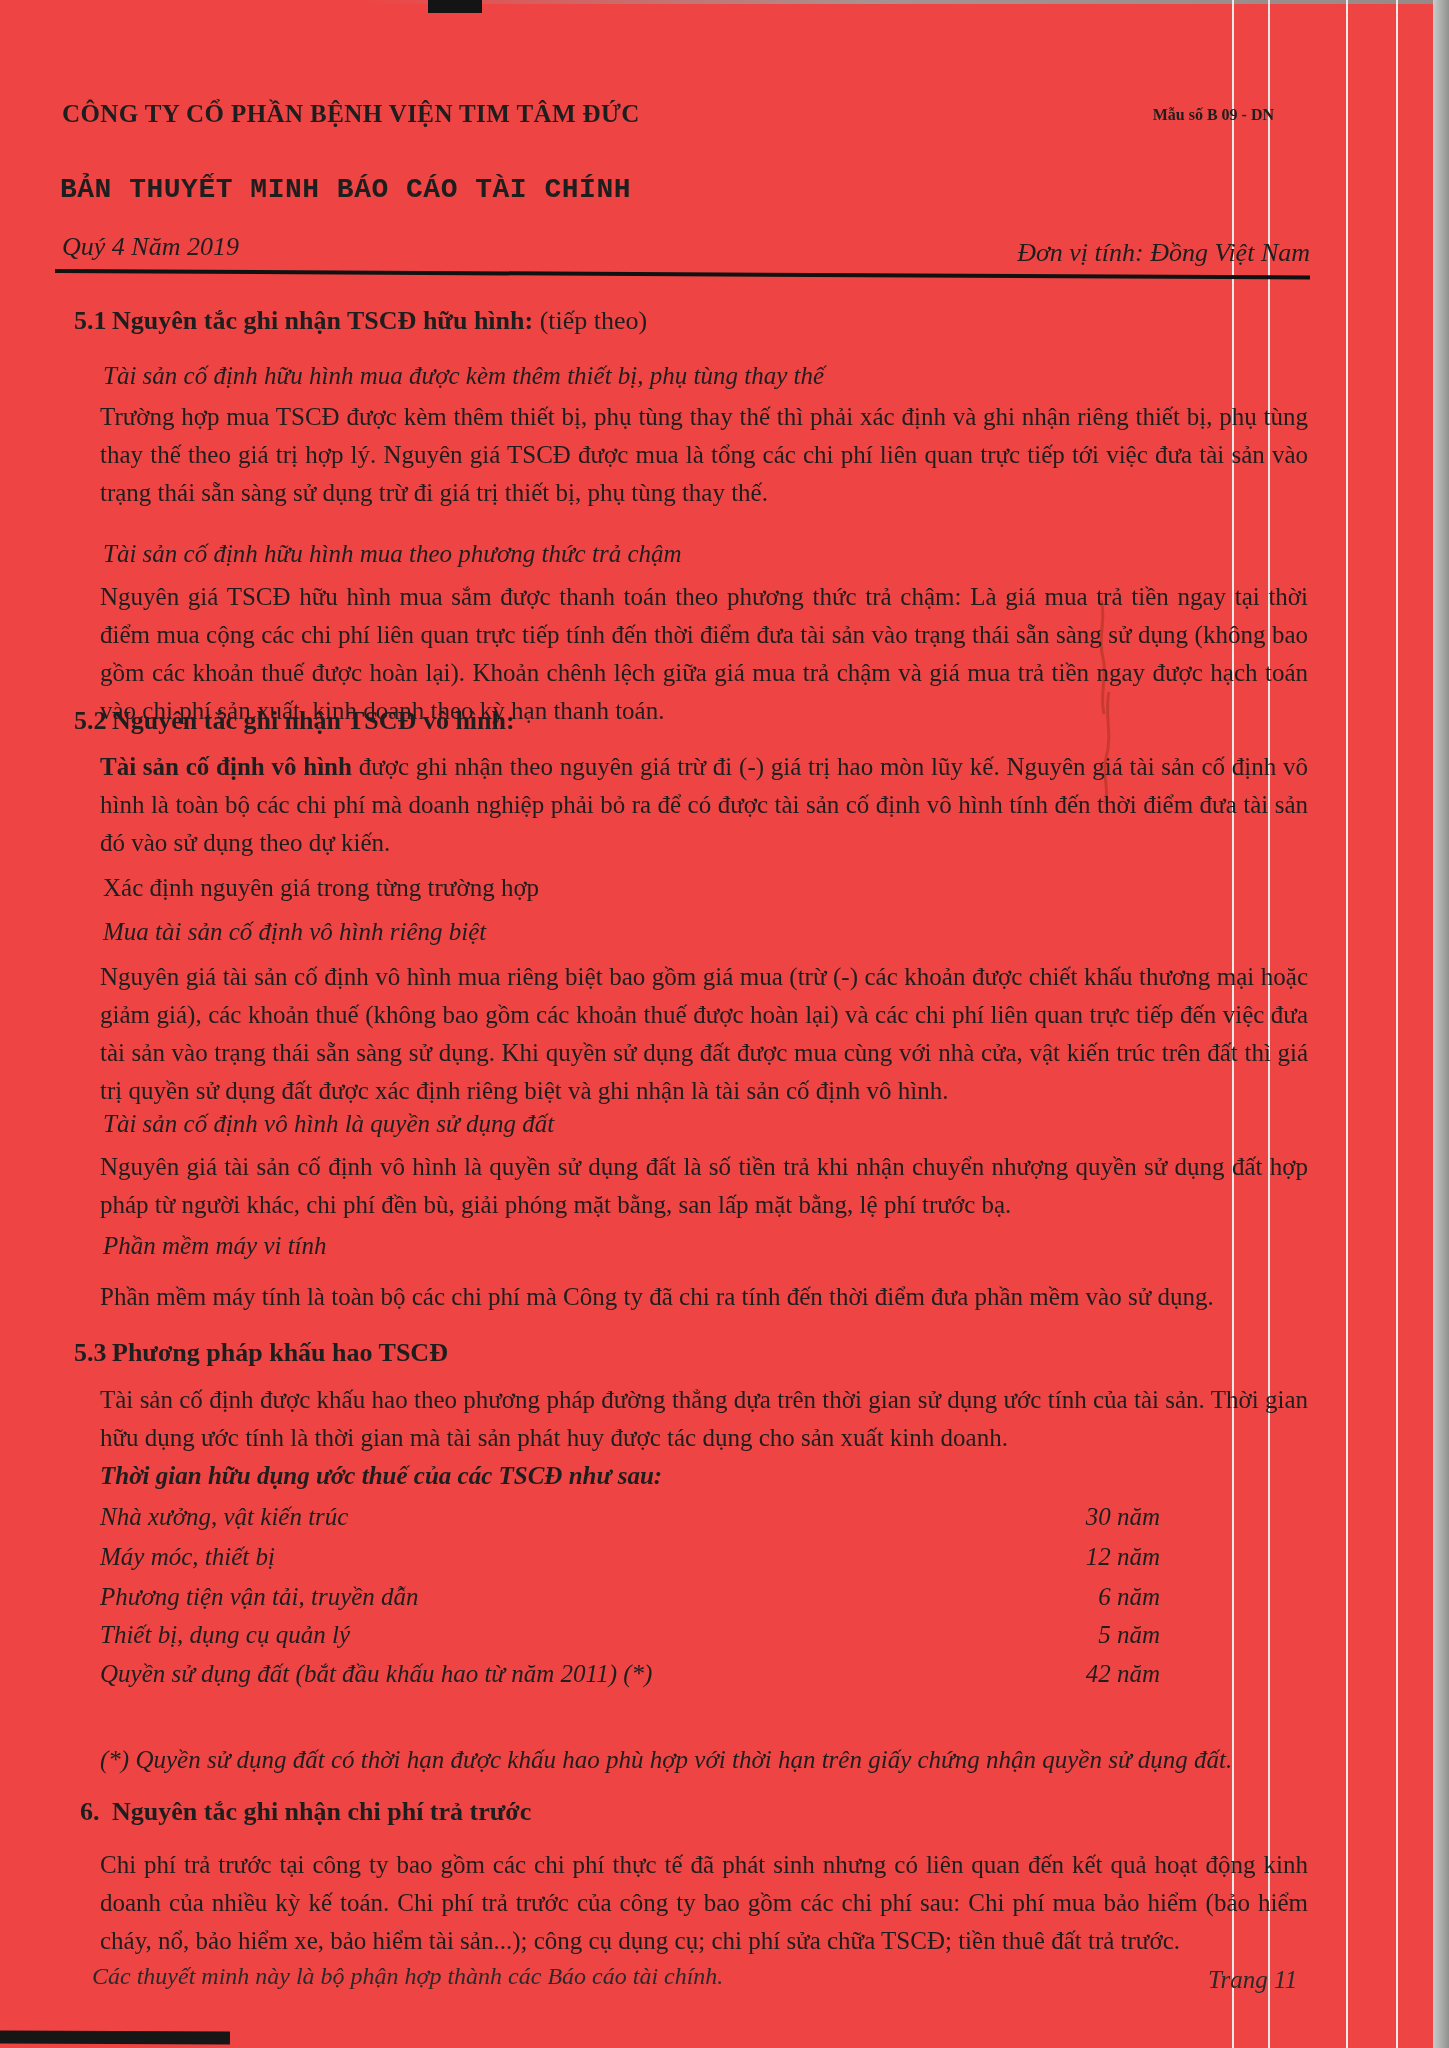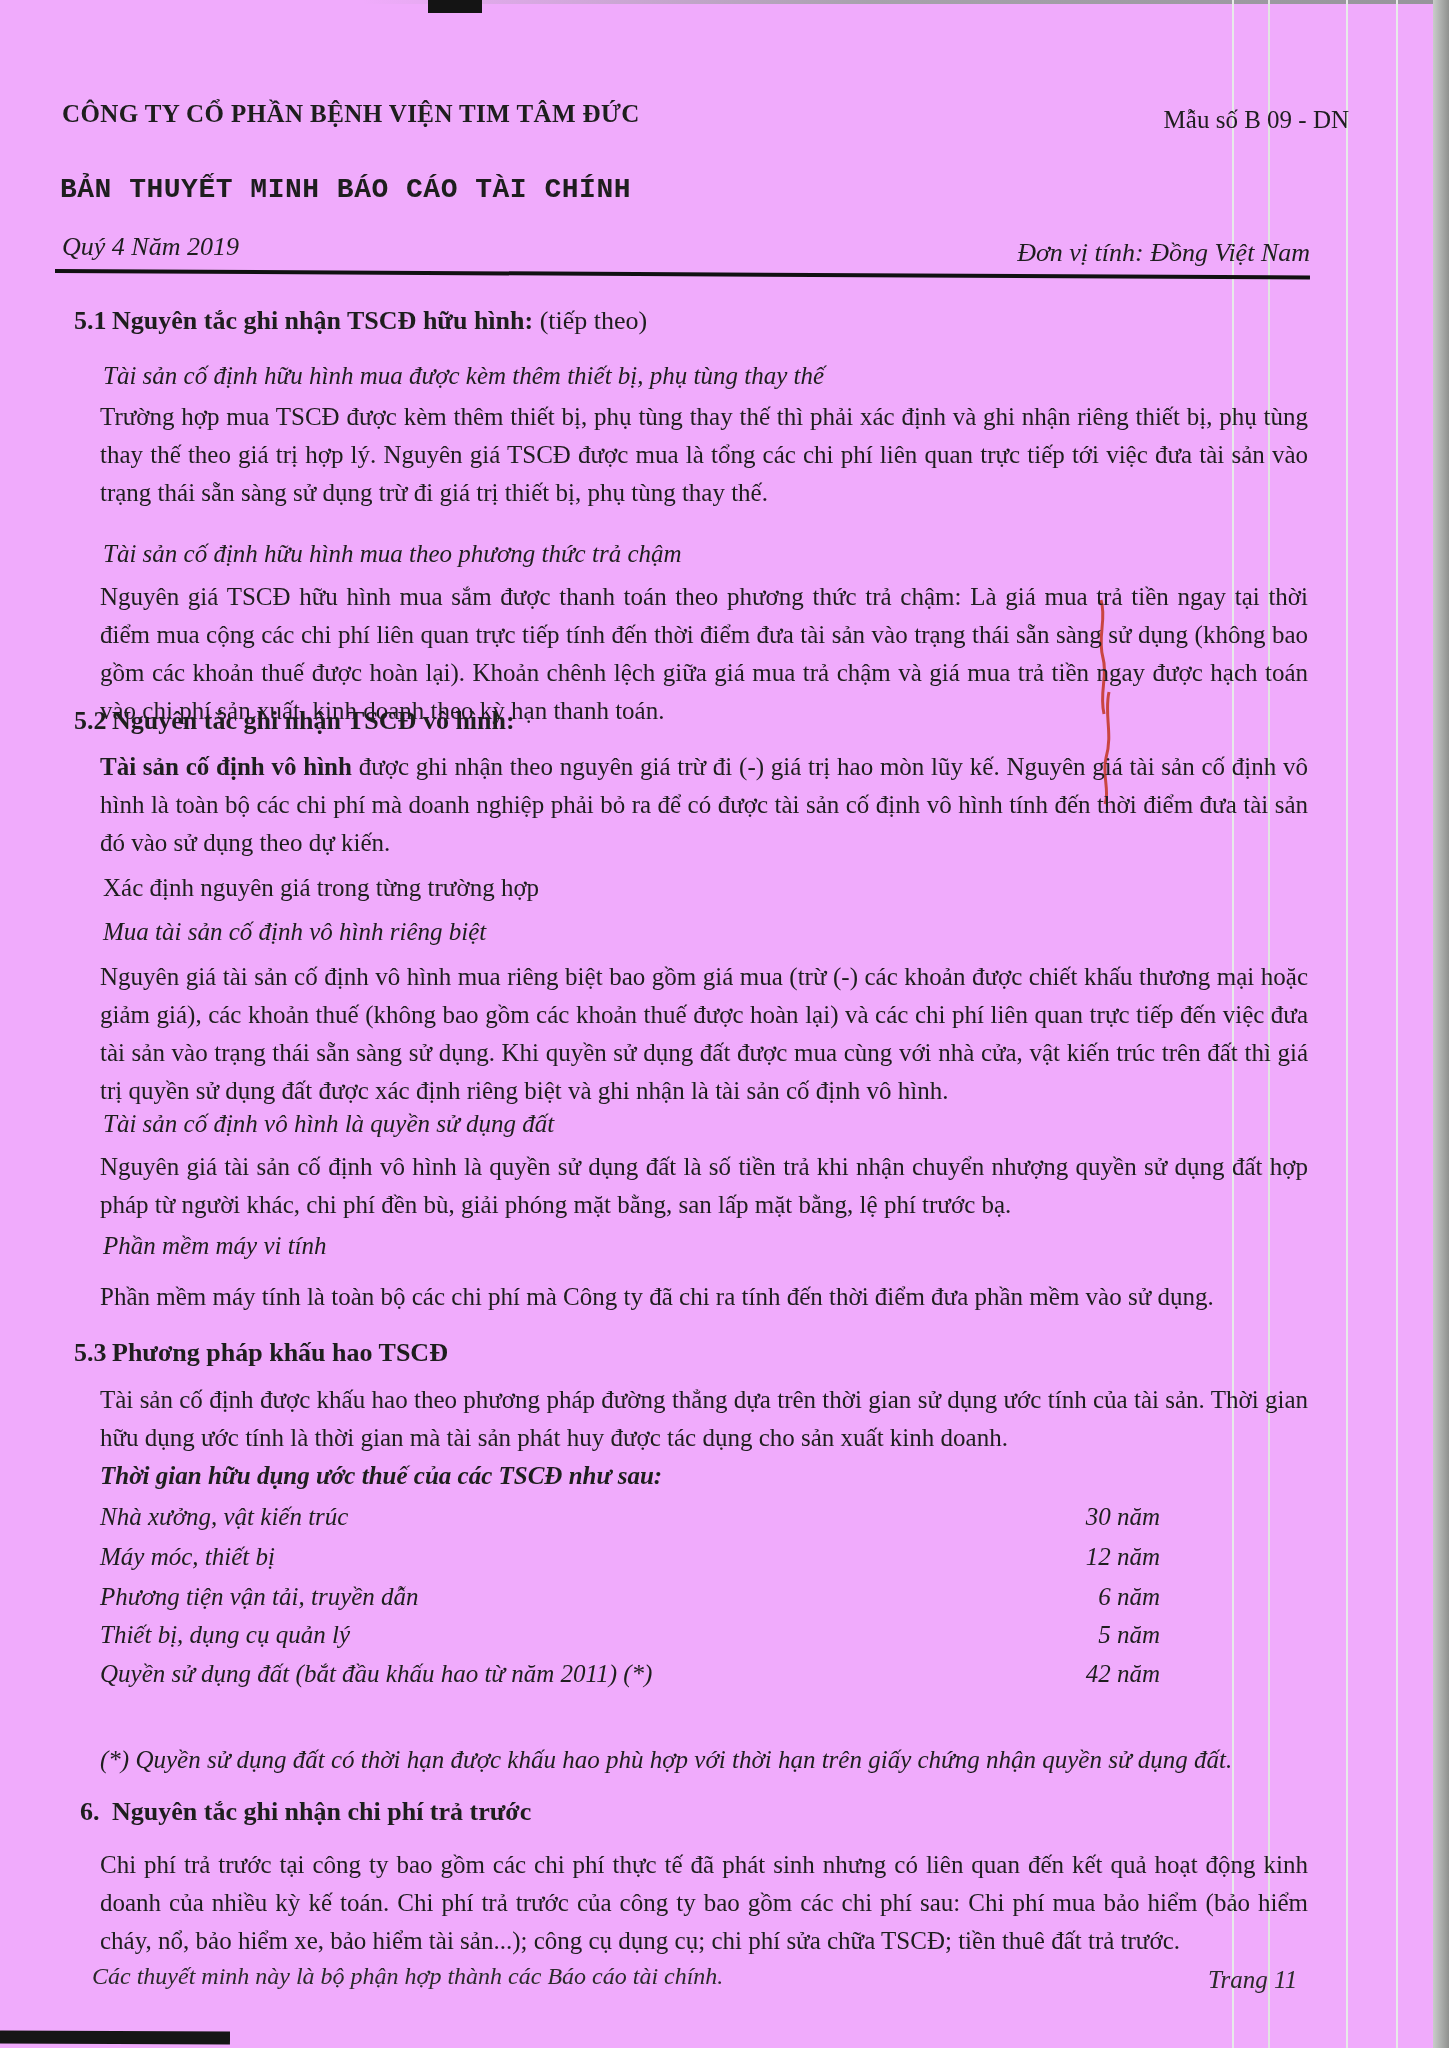--- a/index.html
+++ b/index.html
@@ -1,35 +1,35 @@
 <!DOCTYPE html>
 <html><head>
 <meta charset="utf-8">
 <style>
   html,body{margin:0;padding:0;background:#e9e9e7;}
   .page{
     position:relative;
     width:1449px;height:2048px;
-    background:#f0abfc;
+    background:#ef4444;
     overflow:hidden;
     font-family:"Liberation Serif","DejaVu Serif",serif;
     color:#1e1e1e;
   }
   
   .top-edge{position:absolute;top:0;left:0;width:1449px;height:4px;
     background:linear-gradient(to right, rgba(170,176,174,0) 25%, rgba(154,160,158,.85) 60%, rgba(140,146,144,.9));}
   .right-edge{position:absolute;top:0;right:0;width:16px;height:2048px;
     background:linear-gradient(to right,#c9ccca,#8f918f);}
   .scan-line{position:absolute;top:0;width:2px;height:2048px;background:#e7eae8;}
   .top-mark{position:absolute;left:428px;top:0;width:54px;height:13px;background:#141414;}
   .bottom-mark{position:absolute;left:0;top:2031px;width:230px;height:13px;background:#161616;transform:rotate(.3deg);}
   .red-ink{position:absolute;left:1093px;top:596px;width:26px;height:210px;}
   
   .company{position:absolute;left:62px;top:100px;font-size:25px;font-weight:bold;letter-spacing:.4px;}
-  .form-no{position:absolute;left:1049px;top:106px;width:300px;text-align:right;font-size:25px;font-weight:normal;}
+  .form-no{position:absolute;left:974px;top:106px;width:300px;text-align:right;font-size:16px;font-weight:bold;}
   .doc-title{position:absolute;left:60px;top:174px;font-size:28px;font-weight:bold;letter-spacing:.5px;font-family:Liberation Mono, monospace;}
   .period{position:absolute;left:62px;top:232px;font-size:26px;font-style:italic;}
   .unit{position:absolute;left:910px;top:238px;width:400px;text-align:right;font-size:26px;font-style:italic;}
   .rule{position:absolute;left:55px;top:269px;width:1255px;height:4px;background:#111;
     transform:rotate(.3deg);transform-origin:left center;}
   
   .sec-heading{position:absolute;left:68px;font-size:26px;font-weight:bold;white-space:nowrap;}
   .sec-num{display:inline-block;min-width:38px;margin-left:6px;}
   .sec-suffix{font-weight:normal;}
   .sub-title{position:absolute;left:103px;font-size:25px;font-style:italic;white-space:nowrap;}

